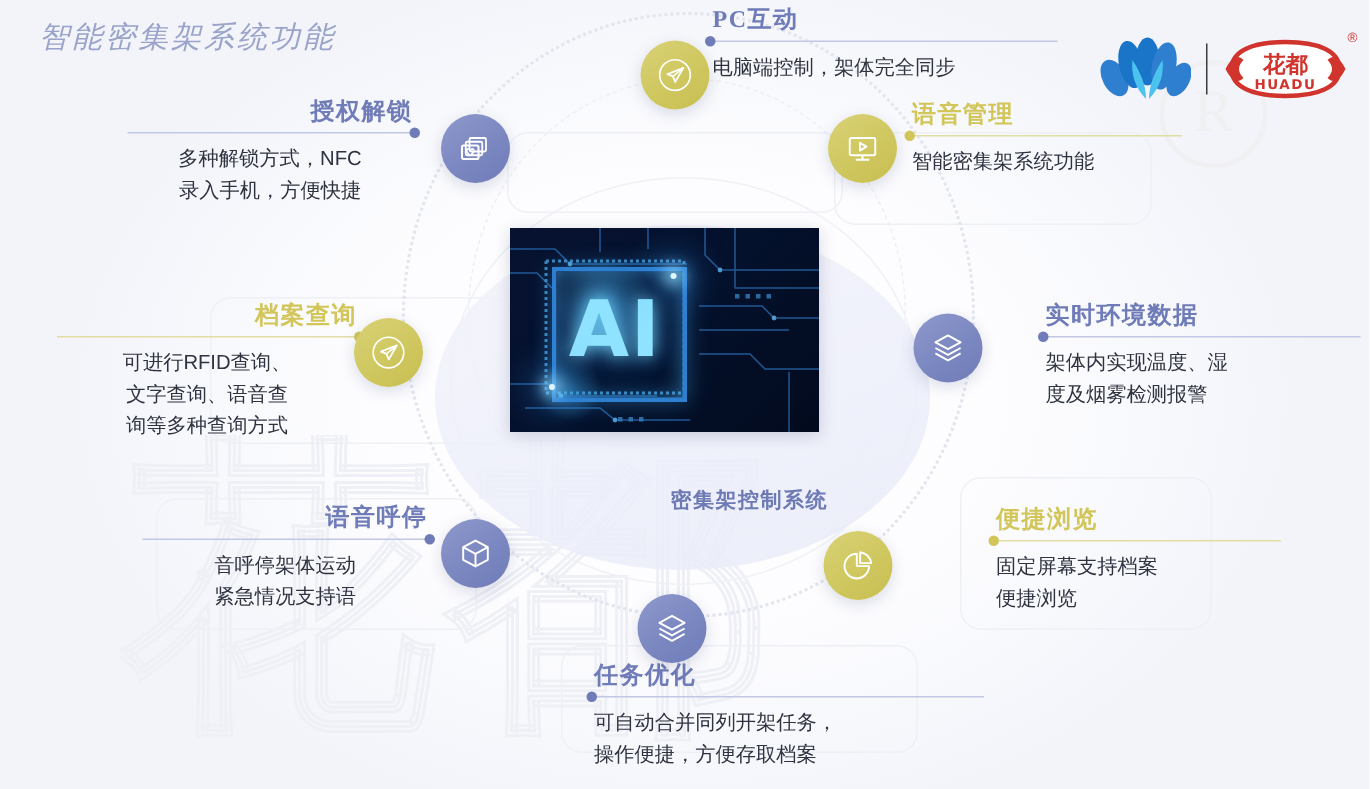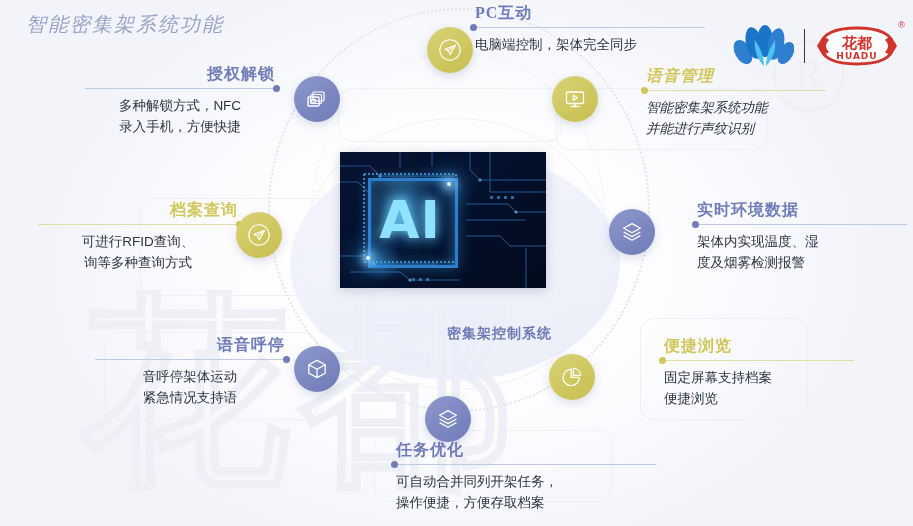--- a/index.html
+++ b/index.html
@@ -400,43 +400,43 @@
   </div>
   <div class="icon-circle ic-blue" style="left:294px;top:76px;">
     <svg width="24" height="24" viewBox="0 0 24 24">
       <rect x="8" y="5" width="11" height="9" rx="1" fill="none" stroke="#ffffff" stroke-width="1.2"></rect>
       <rect x="5.5" y="7.5" width="11" height="9" rx="1" fill="none" stroke="#ffffff" stroke-width="1.2"></rect>
       <rect x="3" y="10" width="11" height="9" rx="1" fill="none" stroke="#ffffff" stroke-width="1.4"></rect>
       <path d="M8.5 16.6 C6.4 15 5.6 13.9 6.2 12.9 C6.8 12 8.0 12.3 8.5 13.1 C9.0 12.3 10.2 12 10.8 12.9 C11.4 13.9 10.6 15 8.5 16.6Z" fill="none" stroke="#ffffff" stroke-width="1.2" stroke-linejoin="round"></path>
     </svg>
   </div>
 
-  <div class="feature right v-gold" style="left:646px;top:66px;width:180px;font-style:italic;">
+  <div class="feature right v-gold" style="left:608px;top:66px;width:180px;">
     <div class="f-title">语音管理</div>
     <div class="f-line">
       <span class="dot" style="left:-5px;"></span>
     </div>
     <div class="f-body">智能密集架系统功能</div>
-    <div class="f-body">并能进行声纹识别</div>
   </div>
   <div class="icon-circle ic-gold" style="left:552px;top:76px;">
     <svg width="24" height="24" viewBox="0 0 24 24">
       <rect x="3.5" y="5" width="17" height="11.5" rx="1.2" fill="none" stroke="#ffffff" stroke-width="1.3"></rect>
       <path d="M12 16.5 V19" stroke="#ffffff" stroke-width="1.3"></path>
       <path d="M8 19.5 H16" stroke="#ffffff" stroke-width="1.3" stroke-linecap="round"></path>
       <path d="M10.3 8.2 L14.6 10.8 L10.3 13.4 Z" fill="none" stroke="#ffffff" stroke-width="1.3" stroke-linejoin="round"></path>
     </svg>
   </div>
 
   <div class="feature left v-gold" style="left:38px;top:200px;width:200px;">
     <div class="f-title">档案查询</div>
     <div class="f-line">
       <span class="dot" style="right:-5px;"></span>
     </div>
     <div class="f-body">可进行RFID查询、</div>
+    <div class="f-body">文字查询、语音查</div>
     <div class="f-body">询等多种查询方式</div>
   </div>
   <div class="icon-circle ic-gold" style="left:236px;top:212px;">
     <svg width="24" height="24" viewBox="0 0 24 24">
       <circle cx="12" cy="12" r="10.2" fill="none" stroke="#ffffff" stroke-width="1.1"></circle>
       <path d="M17.6 7.2 L7.0 11.4 L10.6 12.9 L12.2 16.6 Z" fill="none" stroke="#ffffff" stroke-width="1.2" stroke-linejoin="round"></path>
       <path d="M10.6 12.9 L17.6 7.2" fill="none" stroke="#ffffff" stroke-width="1.1"></path>
     </svg>
   </div>
 

